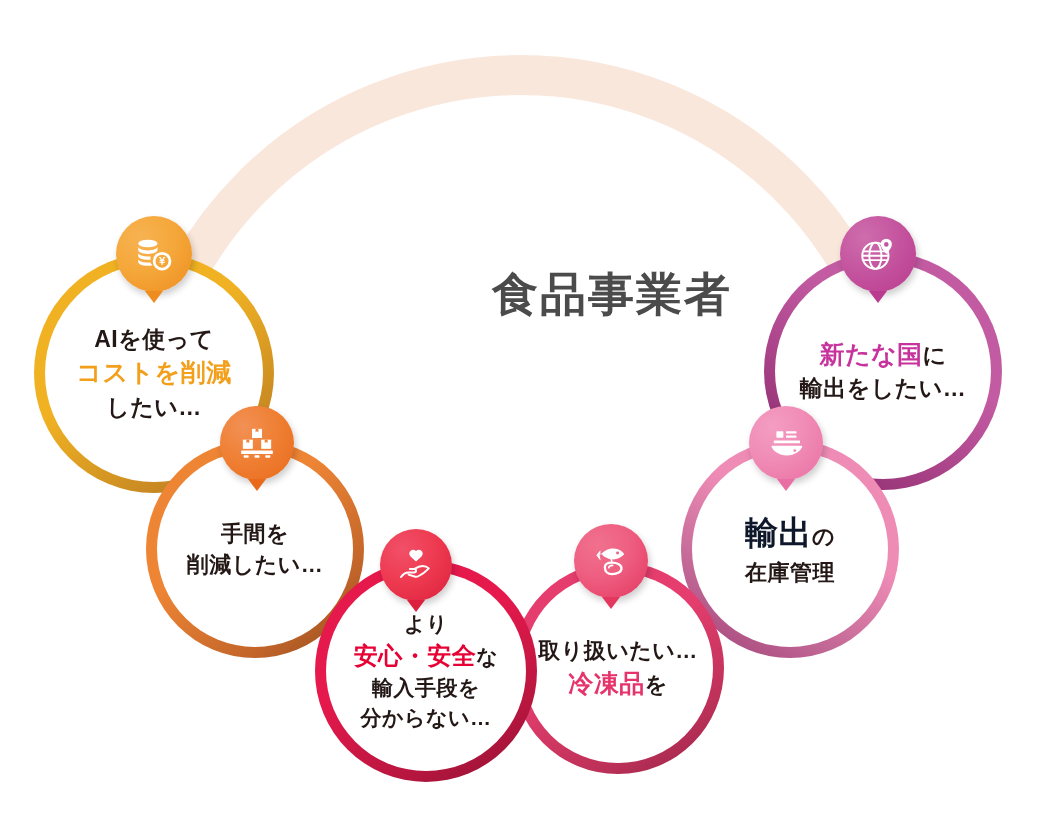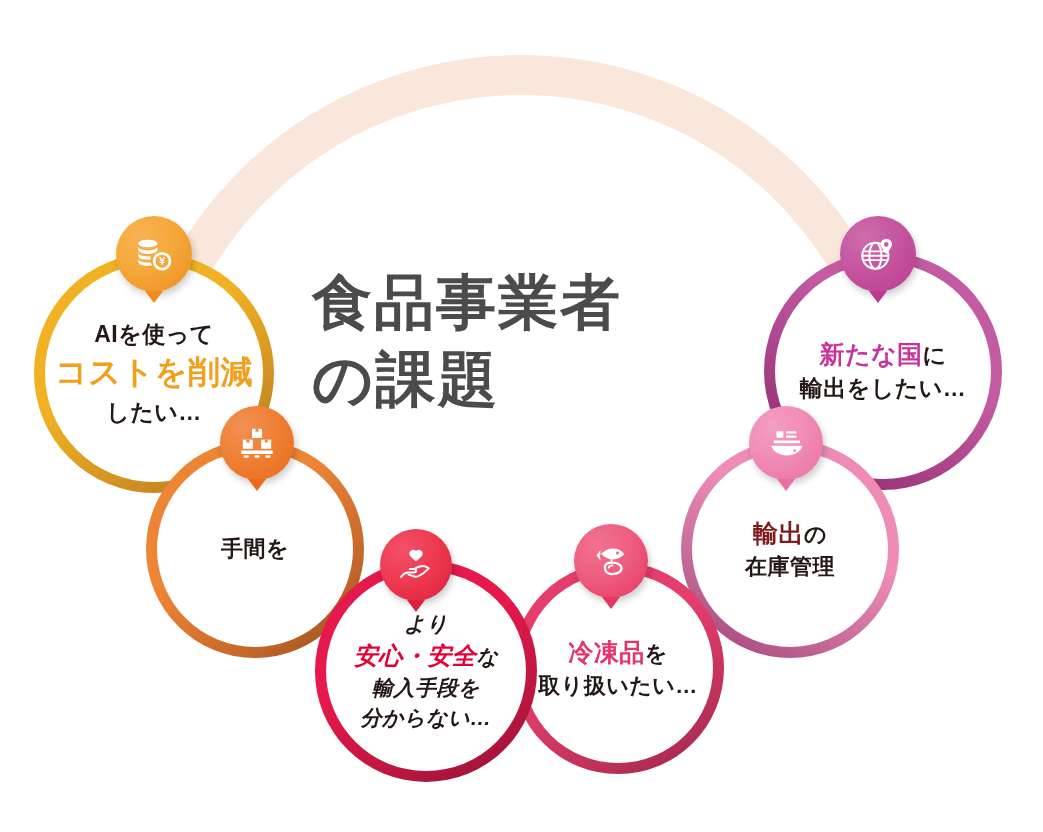--- a/index.html
+++ b/index.html
@@ -27,24 +27,24 @@
     height: 832px;
     pointer-events: none;
   }
 
   
   .title-block {
     position: absolute;
     left: 312px;
     top: 265px;
     width: 420px;
-    text-align: left;
+    text-align: right;
     color: #4b4b4b;
     font-weight: bold;
-    font-size: 60px;
+    font-size: 46px;
     line-height: 1.28;
     letter-spacing: 2px;
     white-space: nowrap;
   }
   .title-block .tl {
     display: block;
   }
 
   
   .bubble {
@@ -123,28 +123,27 @@
         <rect x="0" y="0" width="1043" height="460"></rect>
       </clipPath>
     </defs>
     <g clip-path="url(#arcclip)">
       <circle id="arc-circle" cx="521" cy="455" r="380" fill="none" stroke="#FAE7DC" stroke-width="40"></circle>
     </g>
   </svg>
 
   <div class="title-block" style="color: rgb(75, 75, 75);">
     <span class="tl">食品事業者</span>
-    <span class="tl">の課題</span>
   </div>
 
   <div class="bubble z1" style="left:34px; top:253px; width:240px; height:240px;">
     <div class="ring" style="background:linear-gradient(145deg,#F0B223 0%,#F0B223 42%,#C98A22 78%,#A2661F 100%);"></div>
     <div class="inner" style="inset:11px; font-size:23px;">
       <span class="ln">AIを使って</span>
-      <span class="ln hl" style="color:#F2A01C; font-size:32px;">コストを削減</span>
+      <span class="ln hl" style="color:#F2A01C; font-size:25px;">コストを削減</span>
       <span class="ln">したい…</span>
     </div>
   </div>
   <div class="badge" style="left:116px; top:216px; width:76px; height:76px;
               background:radial-gradient(circle at 32% 28%, #F7B252 0%, #F5A83A 45%, #EE8C1F 100%);">
     <div class="tail" style="border-top:12px solid #EE8C1F;"></div>
     <svg width="42" height="42" viewBox="0 0 48 48">
       <g fill="#ffffff">
         <ellipse cx="17" cy="12" rx="11" ry="4.4"></ellipse>
         <path d="M6 15.5v4c0 2.4 4.9 4.4 11 4.4s11-2 11-4.4v-4c0 2.4-4.9 4.4-11 4.4S6 17.9 6 15.5z"></path>
@@ -153,20 +152,21 @@
         <path d="M33.2 21.6a10.6 10.6 0 1 0 0 21.2 10.6 10.6 0 0 0 0-21.2zm0 3.2a7.4 7.4 0 1 1 0 14.8 7.4 7.4 0 0 1 0-14.8z"></path>
         <path d="M29.6 27.5h1.9l1.7 3 1.7-3h1.9l-2.1 3.5h1.5v1.2h-2.1v.9h2.1v1.2h-2.1v2.1h-1.7v-2.1h-2.1v-1.2h2.1v-.9h-2.1V31h1.5z"></path>
       </g>
     </svg>
   </div>
 
   <div class="bubble z2" style="left:146px; top:440px; width:218px; height:218px;">
     <div class="ring" style="background:linear-gradient(140deg,#EE8535 0%,#EE8535 40%,#C2652A 76%,#8C4A1A 100%);"></div>
     <div class="inner" style="inset:11px; font-size:22px;">
       <span class="ln">手間を</span>
+      <span class="ln">削減したい…</span>
     </div>
   </div>
   <div class="badge" style="left:220px; top:406px; width:74px; height:74px;
               background:radial-gradient(circle at 32% 28%, #F29055 0%, #EF8034 45%, #E96A1C 100%);">
     <div class="tail" style="border-top:12px solid #E96A1C;"></div>
     <svg width="40" height="40" viewBox="0 0 48 48">
       <g fill="#ffffff">
         <path d="M18 7h12v11H18z"></path>
         <path d="M22.3 7h3.4v4l-1.7-1.1L22.3 11z" fill="#EF8034"></path>
         <path d="M7 20h12v11H7z"></path>
@@ -176,21 +176,21 @@
         <rect x="5" y="33" width="38" height="4.2" rx="1"></rect>
         <rect x="8" y="38.6" width="6" height="3" rx="0.8"></rect>
         <rect x="21" y="38.6" width="6" height="3" rx="0.8"></rect>
         <rect x="34" y="38.6" width="6" height="3" rx="0.8"></rect>
       </g>
     </svg>
   </div>
 
   <div class="bubble z3" style="left:315px; top:560px; width:222px; height:222px;">
     <div class="ring" style="background:linear-gradient(150deg,#E5194C 0%,#E5194C 42%,#B8163F 76%,#8E1133 100%);"></div>
-    <div class="inner" style="inset:11px; font-size:21px;font-style:italic;">
+    <div class="inner" style="inset:11px; font-size:21px;">
       <span class="ln">より</span>
       <span class="ln"><span class="hl" style="color:#E60033; font-size:24px;">安心・安全</span><span>な</span></span>
       <span class="ln">輸入手段を</span>
       <span class="ln">分からない…</span>
     </div>
   </div>
   <div class="badge" style="left:380px; top:529px; width:72px; height:72px;
               background:radial-gradient(circle at 32% 28%, #F15069 0%, #EE3B51 45%, #DC1F3C 100%);">
     <div class="tail" style="border-top:12px solid #DC1F3C;"></div>
     <svg width="40" height="40" viewBox="0 0 48 48">
@@ -200,22 +200,22 @@
       <g fill="none" stroke="#ffffff" stroke-width="2.3" stroke-linecap="round" stroke-linejoin="round">
         <path d="M6 38.5c2.4-3.6 5.3-5.6 9-5.6h6.6c1.5 0 2.5-.9 2.5-2.1s-1-2.1-2.5-2.1h-5"></path>
         <path d="M22.2 28.7c3.3-2.2 6.4-3.6 9.6-3.6 3.6 0 6 1.3 7.6 3-3.8 4-8 7.2-12.6 9.4-1.6.8-3 .8-4.6.3l-7.2-2.3"></path>
       </g>
     </svg>
   </div>
 
   <div class="bubble z4" style="left:512px; top:562px; width:212px; height:212px;">
     <div class="ring" style="background:linear-gradient(150deg,#E53E6E 0%,#E53E6E 42%,#BE3159 76%,#97244A 100%);"></div>
     <div class="inner" style="inset:11px; font-size:22px;">
+      <span class="ln">取り扱いたい…</span>
       <span class="ln"><span class="hl" style="color:#E5336B; font-size:25px;">冷凍品</span><span>を</span></span>
-      <span class="ln">取り扱いたい…</span>
     </div>
   </div>
   <div class="badge" style="left:574px; top:524px; width:74px; height:74px;
               background:radial-gradient(circle at 32% 28%, #F1718E 0%, #EE5E80 45%, #E3375F 100%);">
     <div class="tail" style="border-top:12px solid #E3375F;"></div>
     <svg width="42" height="42" viewBox="0 0 48 48">
       <g fill="#ffffff">
         <path d="M12 17.5c3.4-5.2 8.6-7.8 14.2-7.8 5.3 0 9.6 2.2 12.3 5.3.5.6.5 1.3 0 1.9-2.7 3.1-7 5.3-12.3 5.3-5.6 0-10.8-2.6-14.2-7.8z"></path>
         <path d="M11.6 11.9l-4.3 5.6 4.3 5.6c.6-.4.5-1 .2-1.7a9.6 9.6 0 0 1 0-7.8c.3-.7.4-1.3-.2-1.7z"></path>
         <circle cx="31.5" cy="14.8" r="1.7" fill="#EE5E80"></circle>
@@ -224,21 +224,21 @@
       <g fill="none" stroke="#ffffff" stroke-width="2.6" stroke-linejoin="round" stroke-linecap="round">
         <path d="M17 31c0-3 3.2-5.1 8.3-5.1 5.8 0 10.7 2.4 10.7 6.4S31.3 39 25.5 39C19.9 39 17 35.6 17 31z"></path>
       </g>
       <path d="M21.5 31.6c0-1.5 1.9-2.6 4.3-2.6" fill="none" stroke="#ffffff" stroke-width="2" stroke-linecap="round"></path>
     </svg>
   </div>
 
   <div class="bubble z5" style="left:681px; top:440px; width:218px; height:218px;">
     <div class="ring" style="background:linear-gradient(210deg,#EE8CB6 0%,#EE8CB6 40%,#C06694 74%,#9C3C74 100%);"></div>
     <div class="inner" style="inset:11px; font-size:22px;">
-      <span class="ln"><span class="hl" style="color:#7f1d1d; font-size:25px;">輸出</span><span>の</span></span>
+      <span class="ln"><span class="hl" style="color:#0f172a; font-size:33px;">輸出</span><span>の</span></span>
       <span class="ln">在庫管理</span>
     </div>
   </div>
   <div class="badge" style="left:749px; top:406px; width:74px; height:74px;
               background:radial-gradient(circle at 32% 28%, #F49DC2 0%, #F08CB6 45%, #E96FA2 100%);">
     <div class="tail" style="border-top:12px solid #E96FA2;"></div>
     <svg width="42" height="42" viewBox="0 0 48 48">
       <g fill="#ffffff">
         <rect x="13" y="10.5" width="8" height="7.5" rx="0.8"></rect>
         <rect x="24" y="10.5" width="12" height="2.5" rx="0.8"></rect>

